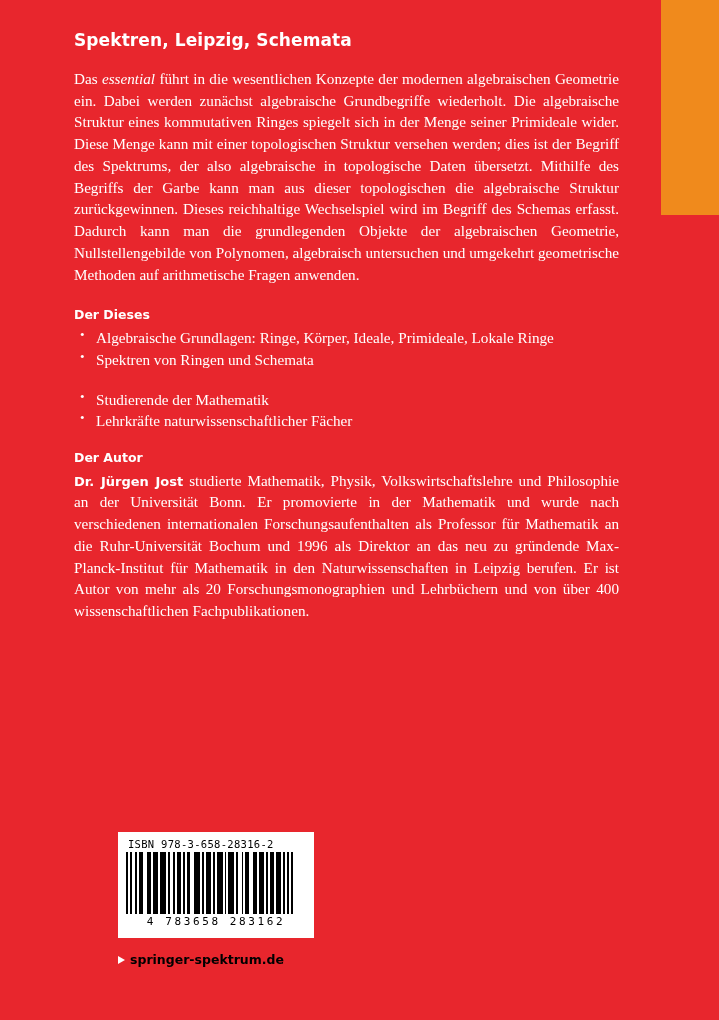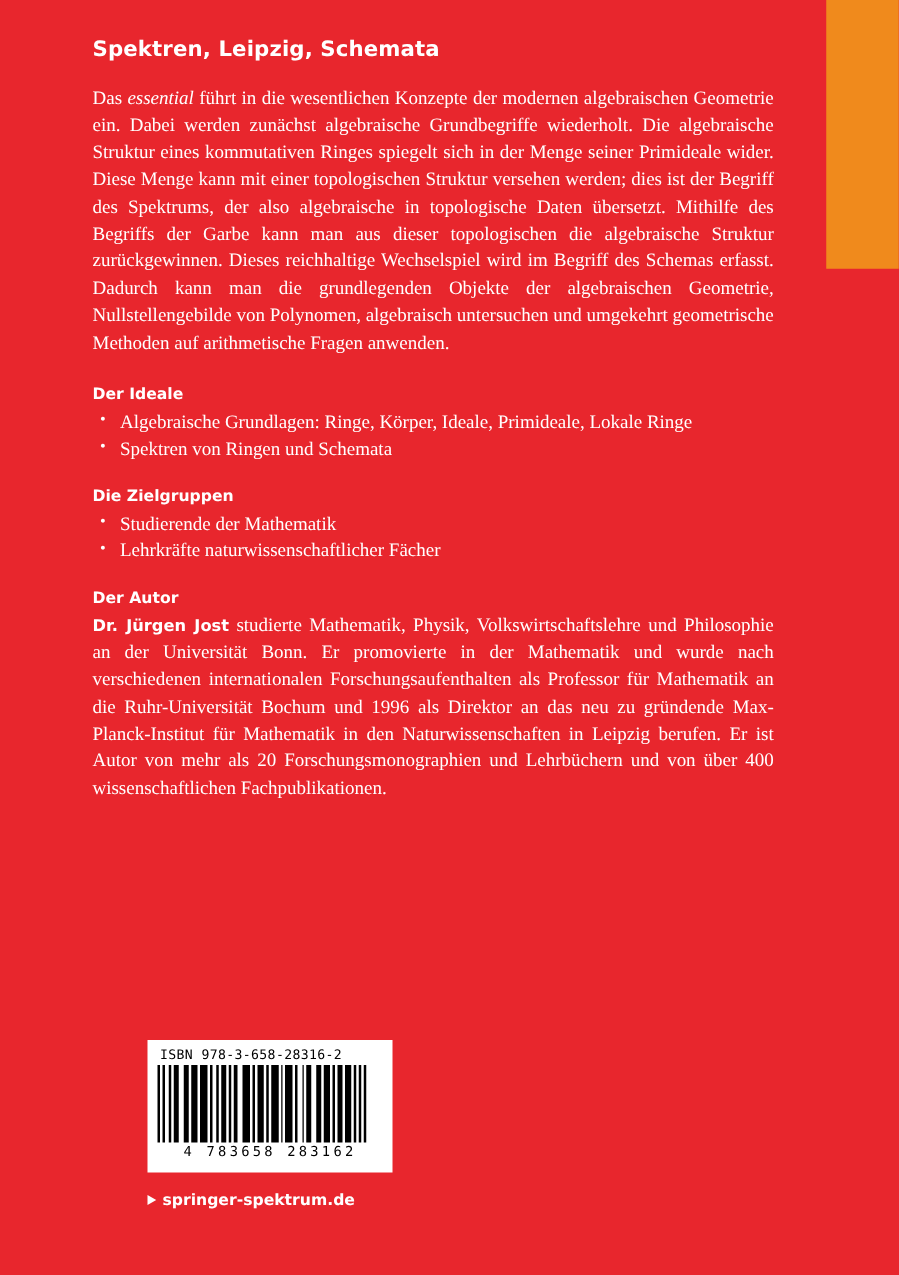--- a/index.html
+++ b/index.html
@@ -125,21 +125,21 @@
     margin: 1px 0 0 0;
     text-align: center;
   }
   .springer-line {
     margin-top: 14px;
     display: flex;
     align-items: center;
     font-family: "DejaVu Sans", sans-serif;
     font-weight: bold;
     font-size: 12.5px;
-    color: #ffffff;
+    color: #000000;
   }
   .triangle {
     width: 0;
     height: 0;
     border-left: 7px solid #ffffff;
     border-top: 4.5px solid transparent;
     border-bottom: 4.5px solid transparent;
     margin-right: 5px;
   }
 </style>
@@ -148,29 +148,28 @@
 
 <div class="orange-block"></div>
 
 <div class="content">
 
   <h1 class="book-title">Spektren, Leipzig, Schemata</h1>
 
   <p class="blurb">Das <em>essential</em> führt in die wesentlichen Konzepte der modernen algebraischen Geometrie ein. Dabei werden zunächst algebraische Grundbegriffe wiederholt. Die algebraische Struktur eines kommutativen Ringes spiegelt sich in der Menge seiner Primideale wider. Diese Menge kann mit einer topologischen Struktur versehen werden; dies ist der Begriff des Spektrums, der also algebraische in topologische Daten übersetzt. Mithilfe des Begriffs der Garbe kann man aus dieser topologischen die algebraische Struktur zurückgewinnen. Dieses reichhaltige Wechselspiel wird im Begriff des Schemas erfasst. Dadurch kann man die grundlegenden Objekte der algebraischen Geometrie, Nullstellengebilde von Polynomen, algebraisch untersuchen und umgekehrt geometrische Methoden auf arithmetische Fragen anwenden.</p>
 
   <div>
-    <div class="section-head">Der Ideale</div>
+    <div class="section-head">Der Dieses</div>
     <ul class="bullets">
       <li>Algebraische Grundlagen: Ringe, Körper, Ideale, Primideale, Lokale Ringe</li>
       <li>Spektren von Ringen und Schemata</li>
     </ul>
   </div>
 
   <div>
-    <div class="section-head">Die Zielgruppen</div>
     <ul class="bullets">
       <li>Studierende der Mathematik</li>
       <li>Lehrkräfte naturwissenschaftlicher Fächer</li>
     </ul>
   </div>
 
   <div>
     <div class="section-head">Der Autor</div>
     <p class="author-para"><span class="author-name">Dr. Jürgen Jost</span><span> studierte Mathematik, Physik, Volkswirtschaftslehre und Philosophie an der Universität Bonn. Er promovierte in der Mathematik und wurde nach verschiedenen internationalen Forschungsaufenthalten als Professor für Mathematik an die Ruhr-Universität Bochum und 1996 als Direktor an das neu zu gründende Max-Planck-Institut für Mathematik in den Naturwissenschaften in Leipzig berufen. Er ist Autor von mehr als 20 Forschungsmonographien und Lehrbüchern und von über 400 wissenschaftlichen Fachpublikationen.</span></p>
   </div>

